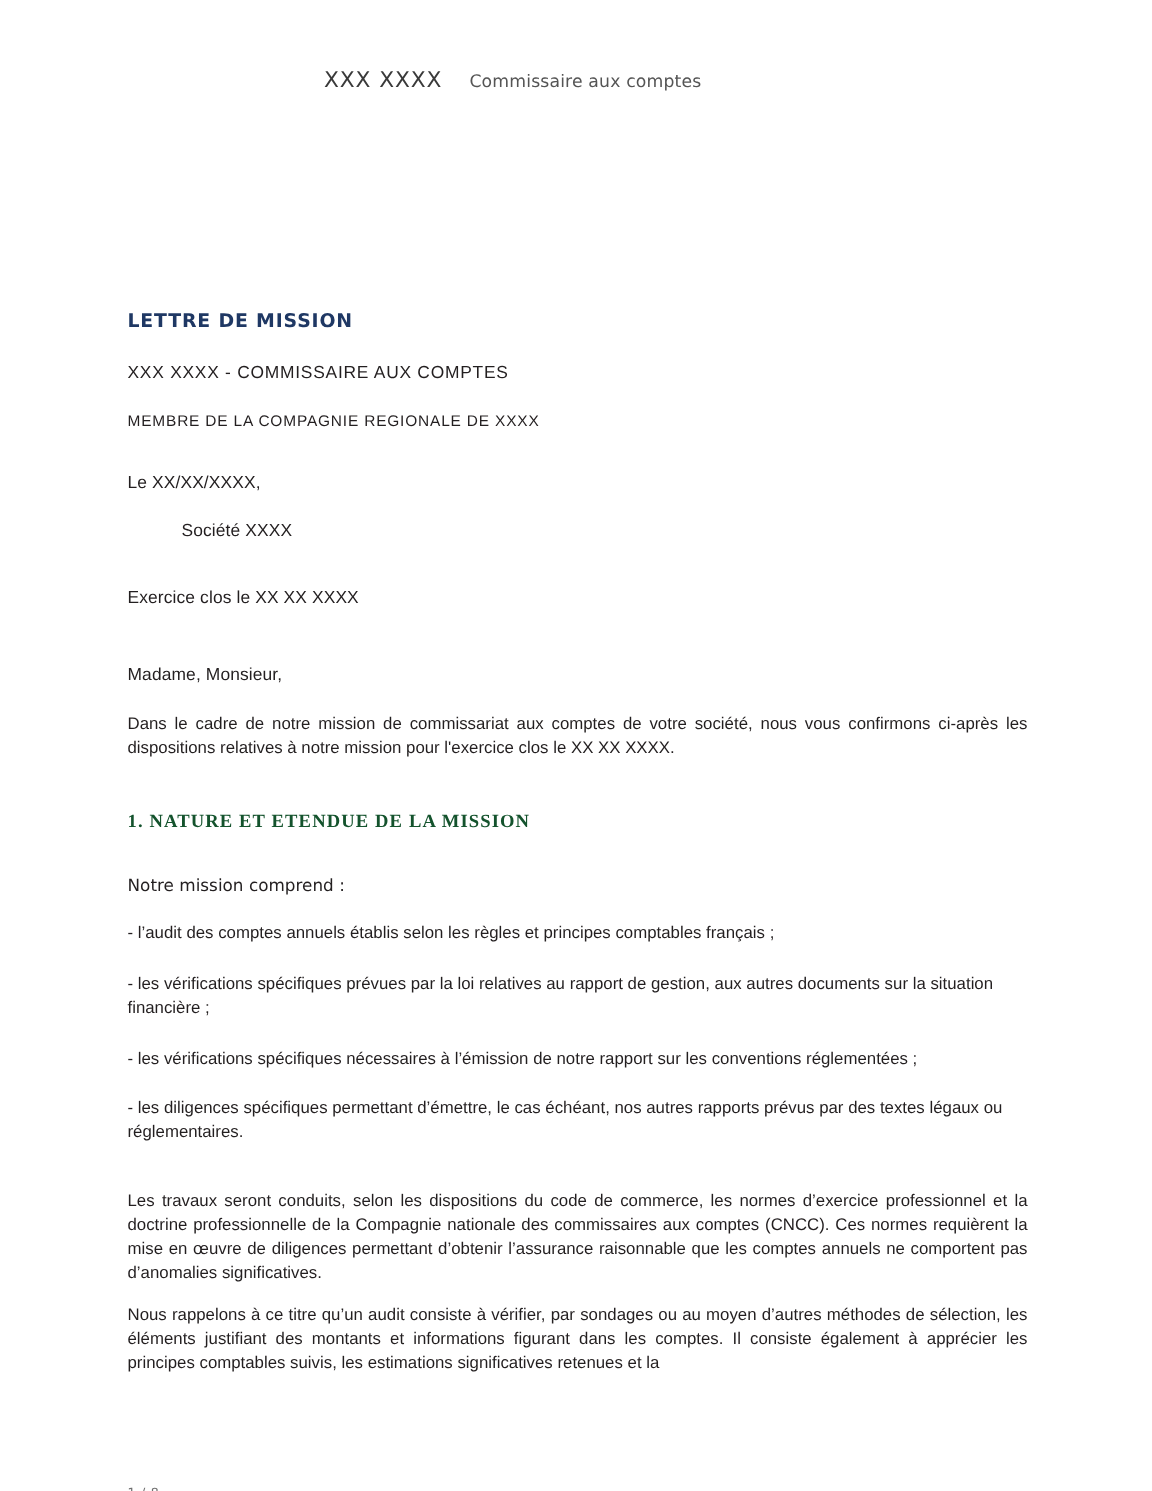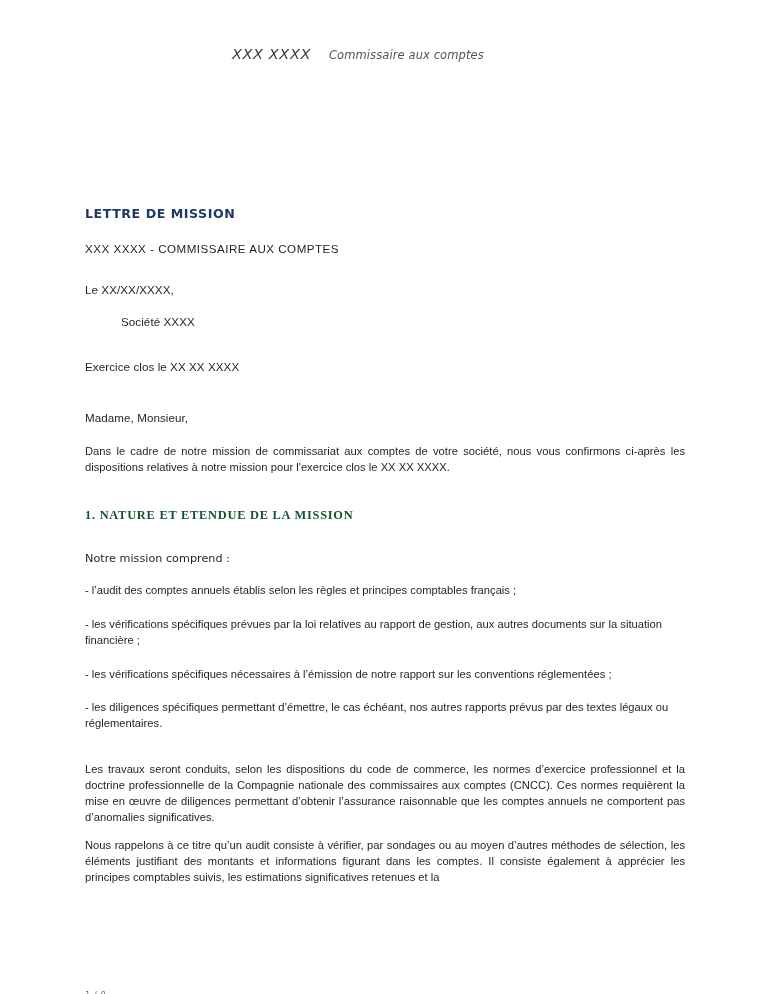--- a/index.html
+++ b/index.html
@@ -18,24 +18,23 @@
 
   .page {
     position: absolute;
     inset: 0;
     background: #ffffff;
   }
 
   
   .letterhead {
     position: absolute;
-    left: 232px;
+    left: 216px;
     top: 46px;
     width: 446px;
-    font-style: italic;
   }
   .lh-title-row {
     display: flex;
     align-items: baseline;
     gap: 18px;
     white-space: nowrap;
   }
   .lh-name {
     font-family: "DejaVu Sans", sans-serif;
     font-size: 14.5px;
@@ -165,20 +164,21 @@
       <span class="lh-name">XXX XXXX</span>
       <span class="lh-role">Commissaire aux comptes</span>
     </div>
   </div>
 
   <div class="content">
 
     <h1 class="doc-heading">LETTRE DE MISSION</h1>
 
     <div class="line-caps">XXX XXXX - COMMISSAIRE AUX COMPTES</div>
+    <div class="line-caps small">MEMBRE DE LA COMPAGNIE REGIONALE DE XXXX</div>
 
     <div class="line-plain sp-date">Le XX/XX/XXXX,</div>
     <div class="line-plain sp-company">Société XXXX</div>
     <div class="line-plain sp-exercice">Exercice clos le  XX XX XXXX</div>
 
     <div class="line-plain sp-salut">Madame, Monsieur,</div>
     <p class="para intro">Dans le cadre de notre mission de commissariat aux comptes de votre société, nous vous confirmons ci-après les dispositions relatives à notre mission pour l'exercice clos le XX XX XXXX.</p>
 
     <h2 class="section-heading">1. NATURE ET ETENDUE DE LA MISSION</h2>
 

